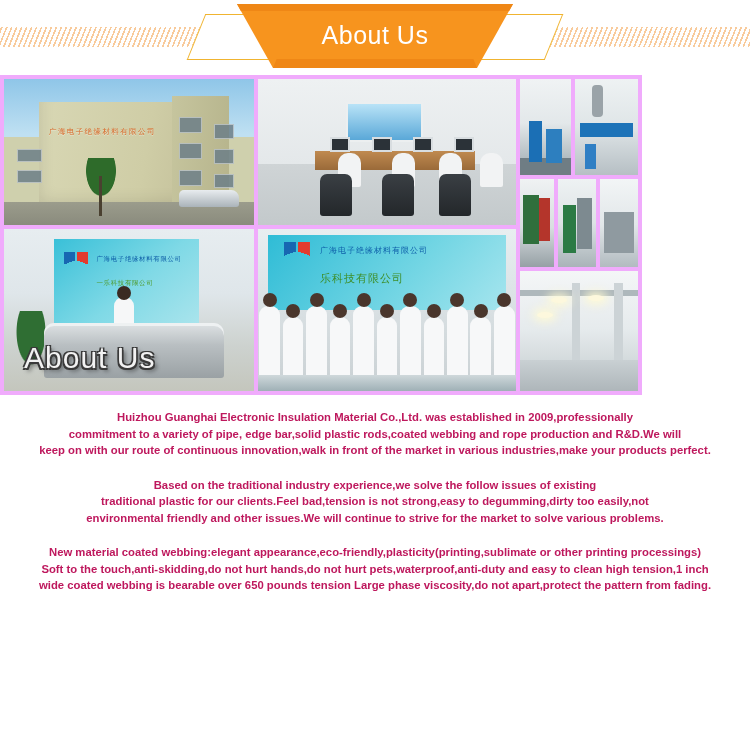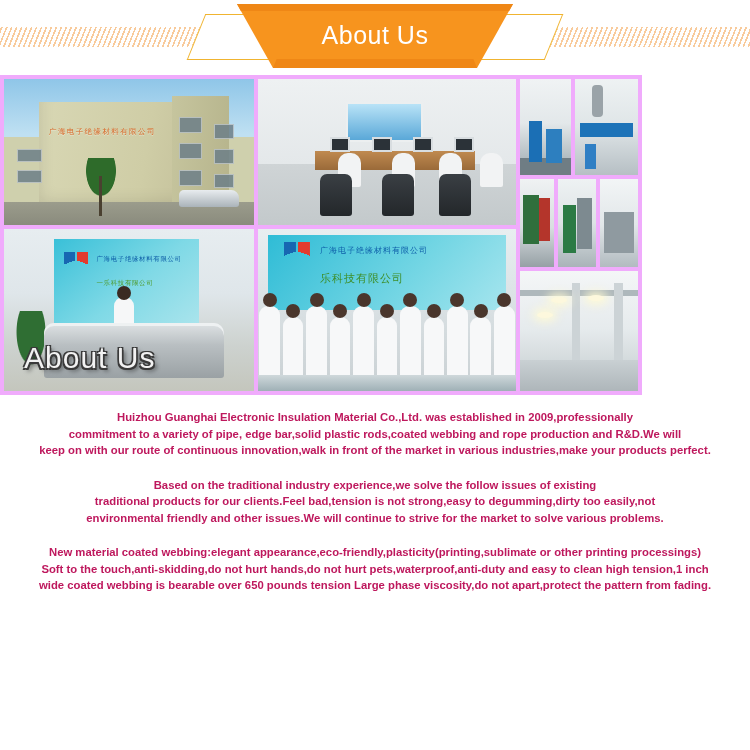--- a/index.html
+++ b/index.html
@@ -435,18 +435,18 @@
       <div class="flr"></div>
     </div>
   </div>
 </div>
 
 <div class="copy">
   <div class="para">Huizhou Guanghai Electronic Insulation Material Co.,Ltd. was established in 2009,professionally
 commitment to a variety of pipe, edge bar,solid plastic rods,coated webbing and rope production and R&amp;D.We will
 keep on with our route of continuous innovation,walk in front of the market in various industries,make your products perfect.</div>
   <div class="para">Based on the traditional industry experience,we solve the follow issues of existing
-traditional products for our clients.Feel bad,tension is not strong,easy to degumming,dirty too easily,not
+traditional plastic for our clients.Feel bad,tension is not strong,easy to degumming,dirty too easily,not
 environmental friendly and other issues.We will continue to strive for the market to solve various problems.</div>
   <div class="para p4">New material coated webbing:elegant appearance,eco-friendly,plasticity(printing,sublimate or other printing processings)
 Soft to the touch,anti-skidding,do not hurt hands,do not hurt pets,waterproof,anti-duty and easy to clean high tension,1 inch
 wide coated webbing is bearable over 650 pounds tension Large phase viscosity,do not apart,protect the pattern from fading.</div>
 </div>
 
 </body></html>

